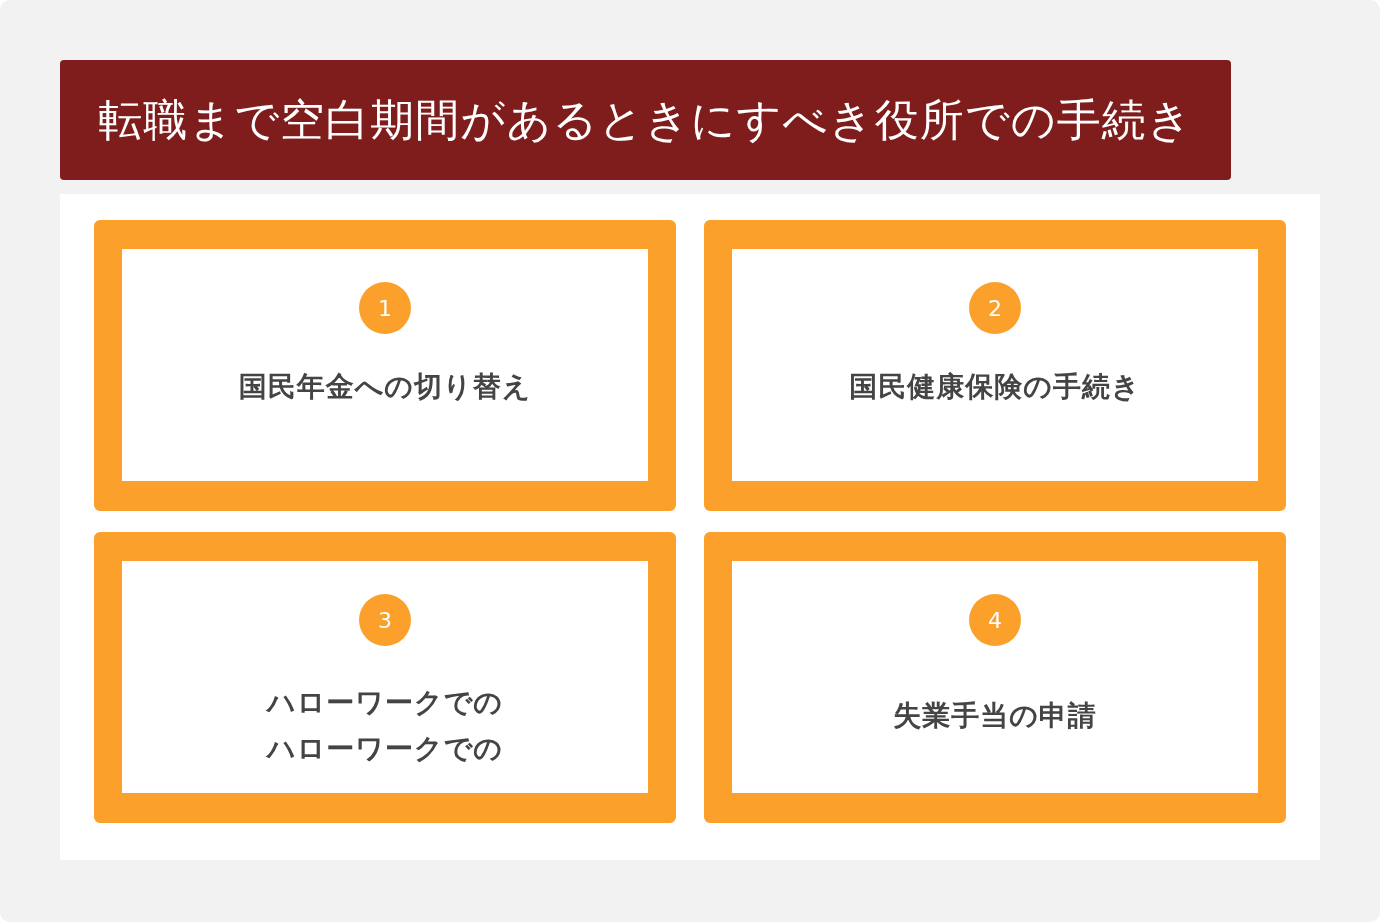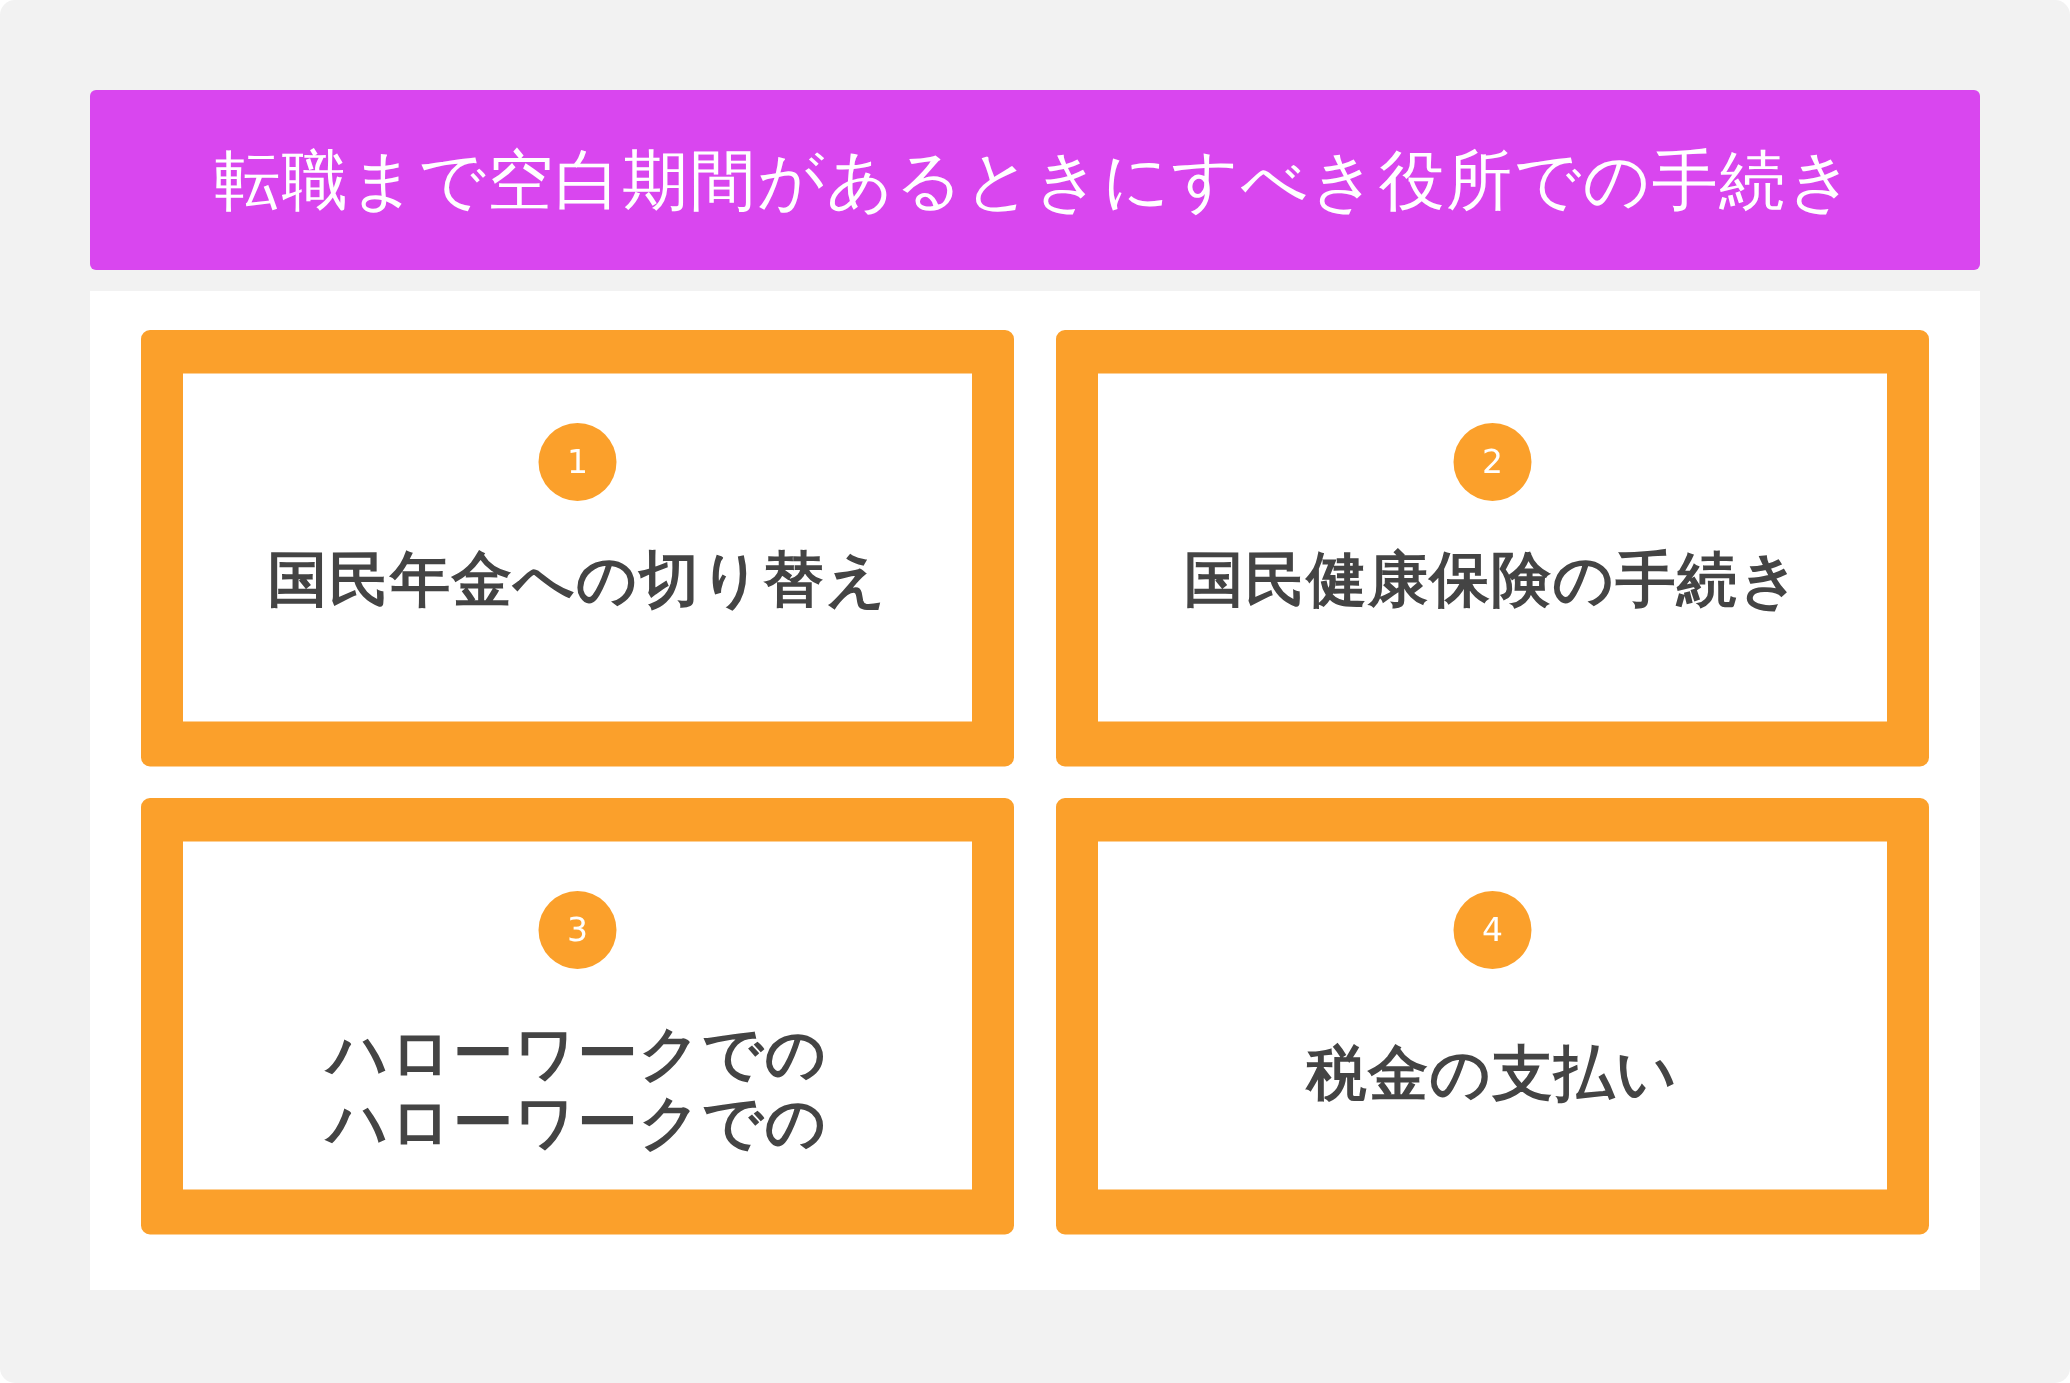--- a/index.html
+++ b/index.html
@@ -1,26 +1,26 @@
 <!DOCTYPE html>
 <html><head>
 <meta charset="utf-8">
 <style>
   html, body { margin:0; padding:0; }
   body { width:1380px; height:922px; background:#ffffff; font-family:"DejaVu Sans", "Liberation Sans", sans-serif; }
   .canvas { position:absolute; left:0; top:0; width:1380px; height:922px; background:#f2f2f2; border-radius:10px; }
-  .header { position:absolute; left:60px; top:60px; width:1260px; height:120px; background:#d946ef; border-radius:4px;
+  .header { position:absolute; left:60px; top:60px; width:1171px; height:120px; background:#7f1d1d; border-radius:4px;
             display:flex; align-items:center; justify-content:center; color:#ffffff; font-size:44px; font-weight:normal; letter-spacing:1px; }
   .panel { position:absolute; left:60px; top:194px; width:1260px; height:666px; background:#ffffff; }
   .box { position:absolute; width:526px; height:232px; border:28px solid #fba02b; border-top-width:29px; border-bottom-width:30px;
          border-radius:6px; background:#ffffff; box-sizing:content-box; }
   .box-inner { position:absolute; left:0; top:0; width:100%; height:100%; display:flex; flex-direction:column; align-items:center; }
   .badge { margin-top:33px; width:52px; height:52px; border-radius:50%; background:#fba02b; color:#ffffff; font-size:22px;
            display:flex; align-items:center; justify-content:center; }
-  .label { margin-top:30px; color:#444444; font-size:40px; font-weight:bold; text-align:center; line-height:46px; letter-spacing:1px; }
+  .label { margin-top:30px; color:#444444; font-size:28px; font-weight:bold; text-align:center; line-height:46px; letter-spacing:1px; }
   .label.two-line { margin-top:34px; }
 </style>
 </head>
 <body>
 
 <div class="canvas">
   <div class="header">
     <span>転職まで空白期間があるときにすべき役所での手続き</span>
   </div>
 
@@ -46,16 +46,16 @@
       <div class="label two-line">
         <div>ハローワークでの</div>
         <div>ハローワークでの</div>
       </div>
     </div>
   </div>
 
   <div class="box" style="left:704px; top:532px;">
     <div class="box-inner">
       <div class="badge">4</div>
-      <div class="label" style="margin-top:47px;">税金の支払い</div>
+      <div class="label" style="margin-top:47px;">失業手当の申請</div>
     </div>
   </div>
 </div>
 
 </body></html>

